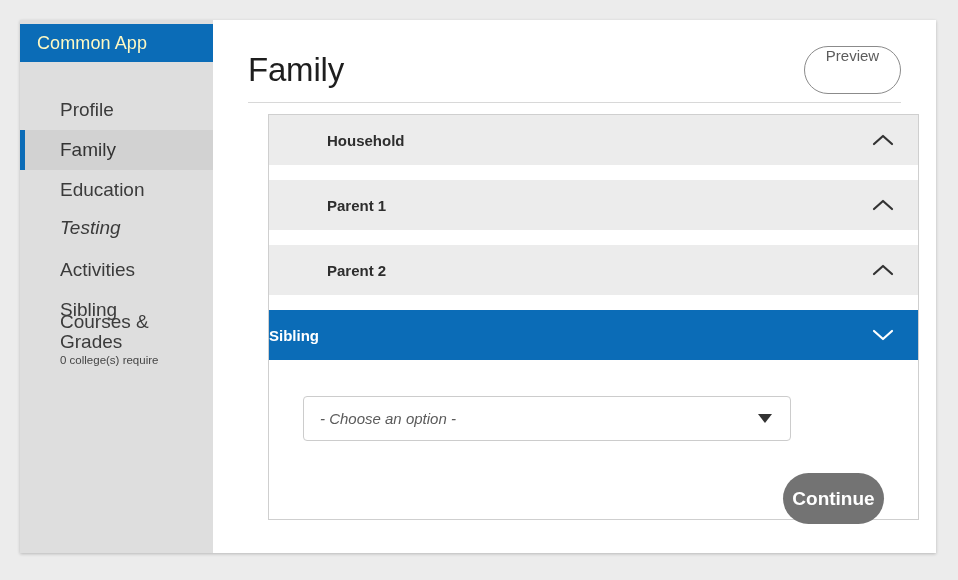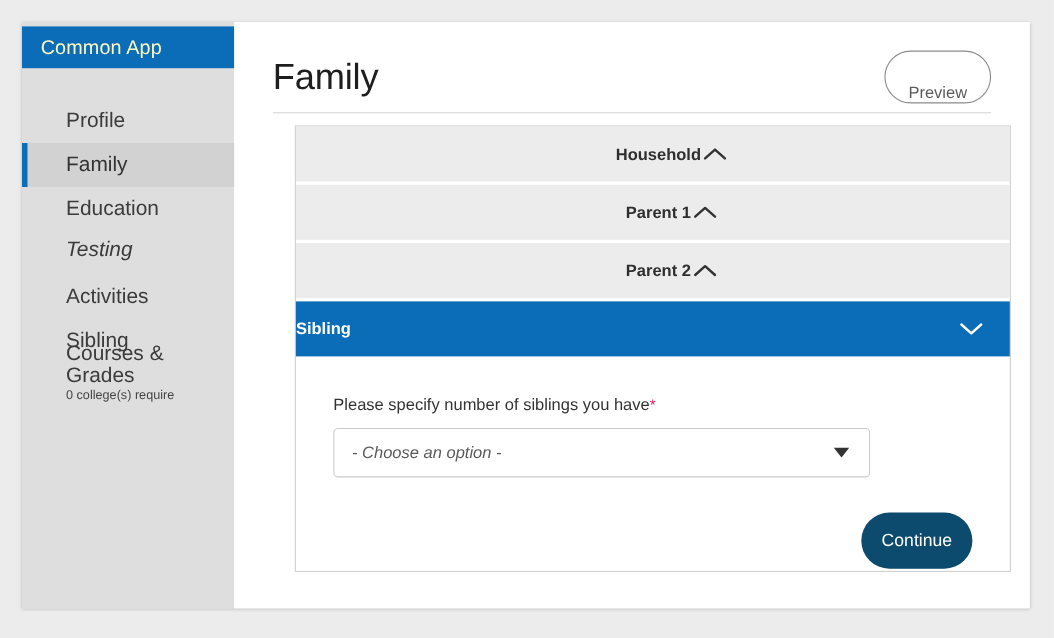--- a/index.html
+++ b/index.html
@@ -129,21 +129,21 @@
     font-weight: 400;
     letter-spacing: -0.2px;
     padding-bottom: 4px;
   }
   #preview-button {
     border: 1.5px solid #8b8b8b;
     border-radius: 25px;
     width: 95px;
     height: 46px;
     display: flex;
-    align-items: flex-end;
+    align-items: flex-start;
     justify-content: center;
     font-size: 15px;
     color: #5c5c5c;
     background: #ffffff;
     cursor: pointer;
     margin-bottom: 4px;
   }
 
   
   #content-panel {
@@ -160,22 +160,21 @@
     position: relative;
     height: 50px;
     display: flex;
     align-items: center;
     justify-content: space-between;
     cursor: pointer;
     box-sizing: border-box;
   }
   .accordion-row.collapsed {
     background: #ececec;
-    margin-bottom: 3px;
-    justify-content: center;
+    margin-bottom: 15px;
   }
   .accordion-row.collapsed .acc-label {
     font-size: 15px;
     font-weight: bold;
     color: #2e2e2e;
     padding-left: 58px;
   }
   .accordion-row.expanded {
     background: #0b6cb7;
   }
@@ -234,24 +233,24 @@
     border-right: 7px solid transparent;
     border-top: 9px solid #333333;
   }
   #continue-row {
     display: flex;
     justify-content: flex-end;
     padding-right: 34px;
     margin-top: 32px;
   }
   #continue-button {
-    background: #0c4a6e;
+    background: #737373;
     color: #ffffff;
-    font-size: 16px;
-    font-weight: normal;
+    font-size: 19px;
+    font-weight: bold;
     border: none;
     border-radius: 26px;
     width: 101px;
     height: 51px;
     cursor: pointer;
     font-family: "Liberation Sans", sans-serif;
   }
 </style>
 </head>
 <body>
@@ -338,23 +337,20 @@
       <div class="accordion-row expanded">
         <span class="acc-label">Sibling</span>
         <span class="chev">
           <svg width="22" height="14" viewBox="0 0 22 14">
               <polyline points="2,3 11,11 20,3" fill="none" stroke="#ffffff" stroke-width="2.2" stroke-linecap="round" stroke-linejoin="round"></polyline>
             </svg>
         </span>
       </div>
 
       <div id="sibling-body">
-        <div id="sibling-question">
-          <span>Please specify number of siblings you have</span><span class="req-star">*</span>
-        </div>
 
         <div id="sibling-select">
           <span id="sibling-select-value">- Choose an option -</span>
           <span id="select-caret"></span>
         </div>
       </div>
 
       <div id="continue-row">
         <button id="continue-button">Continue</button>
       </div>

